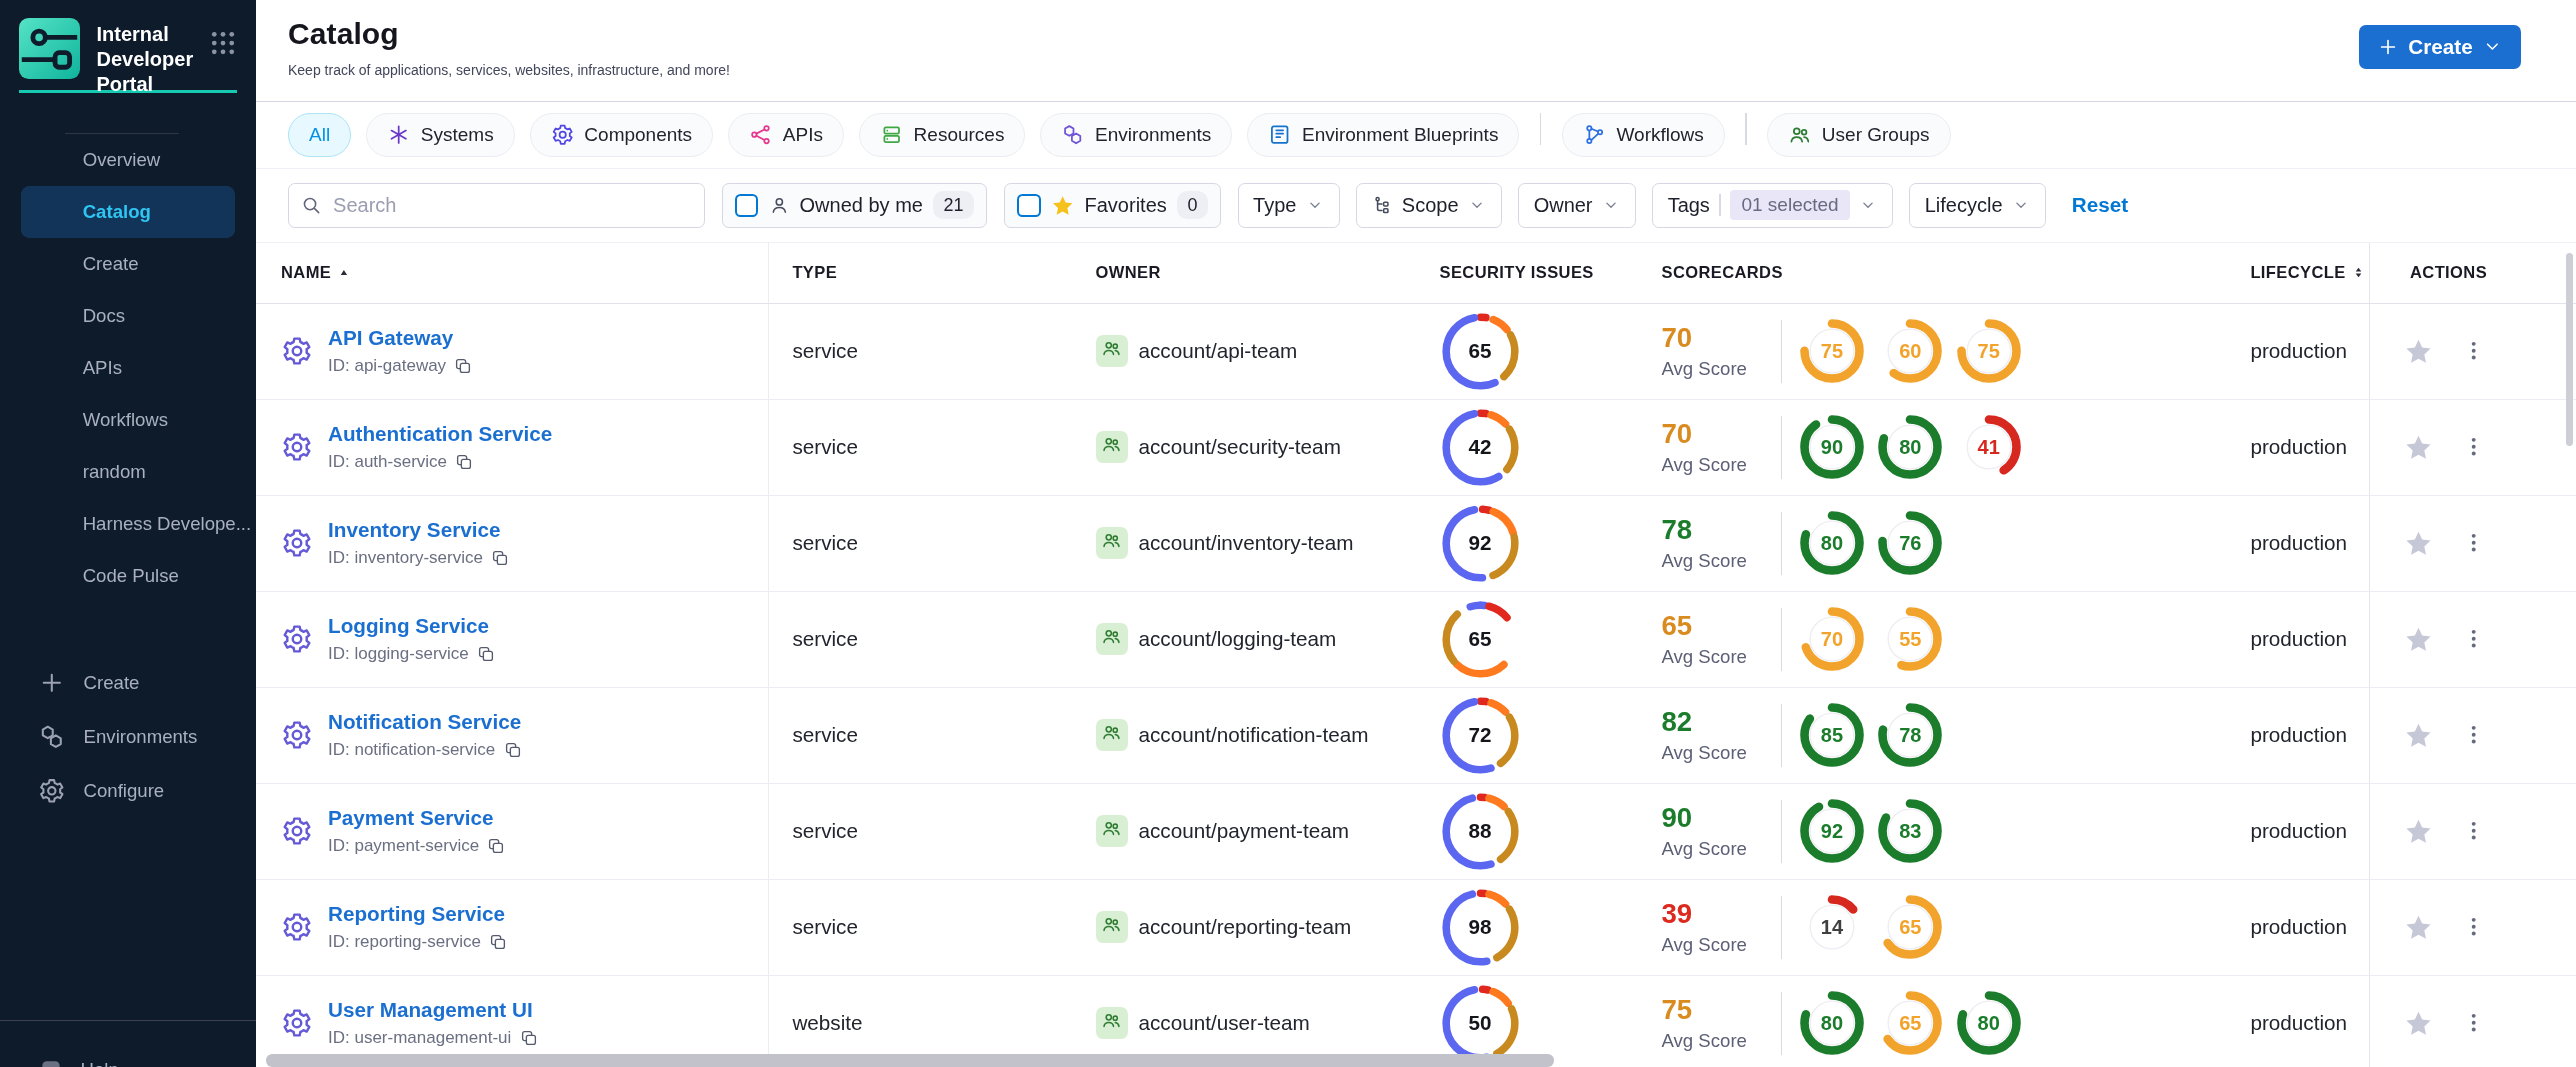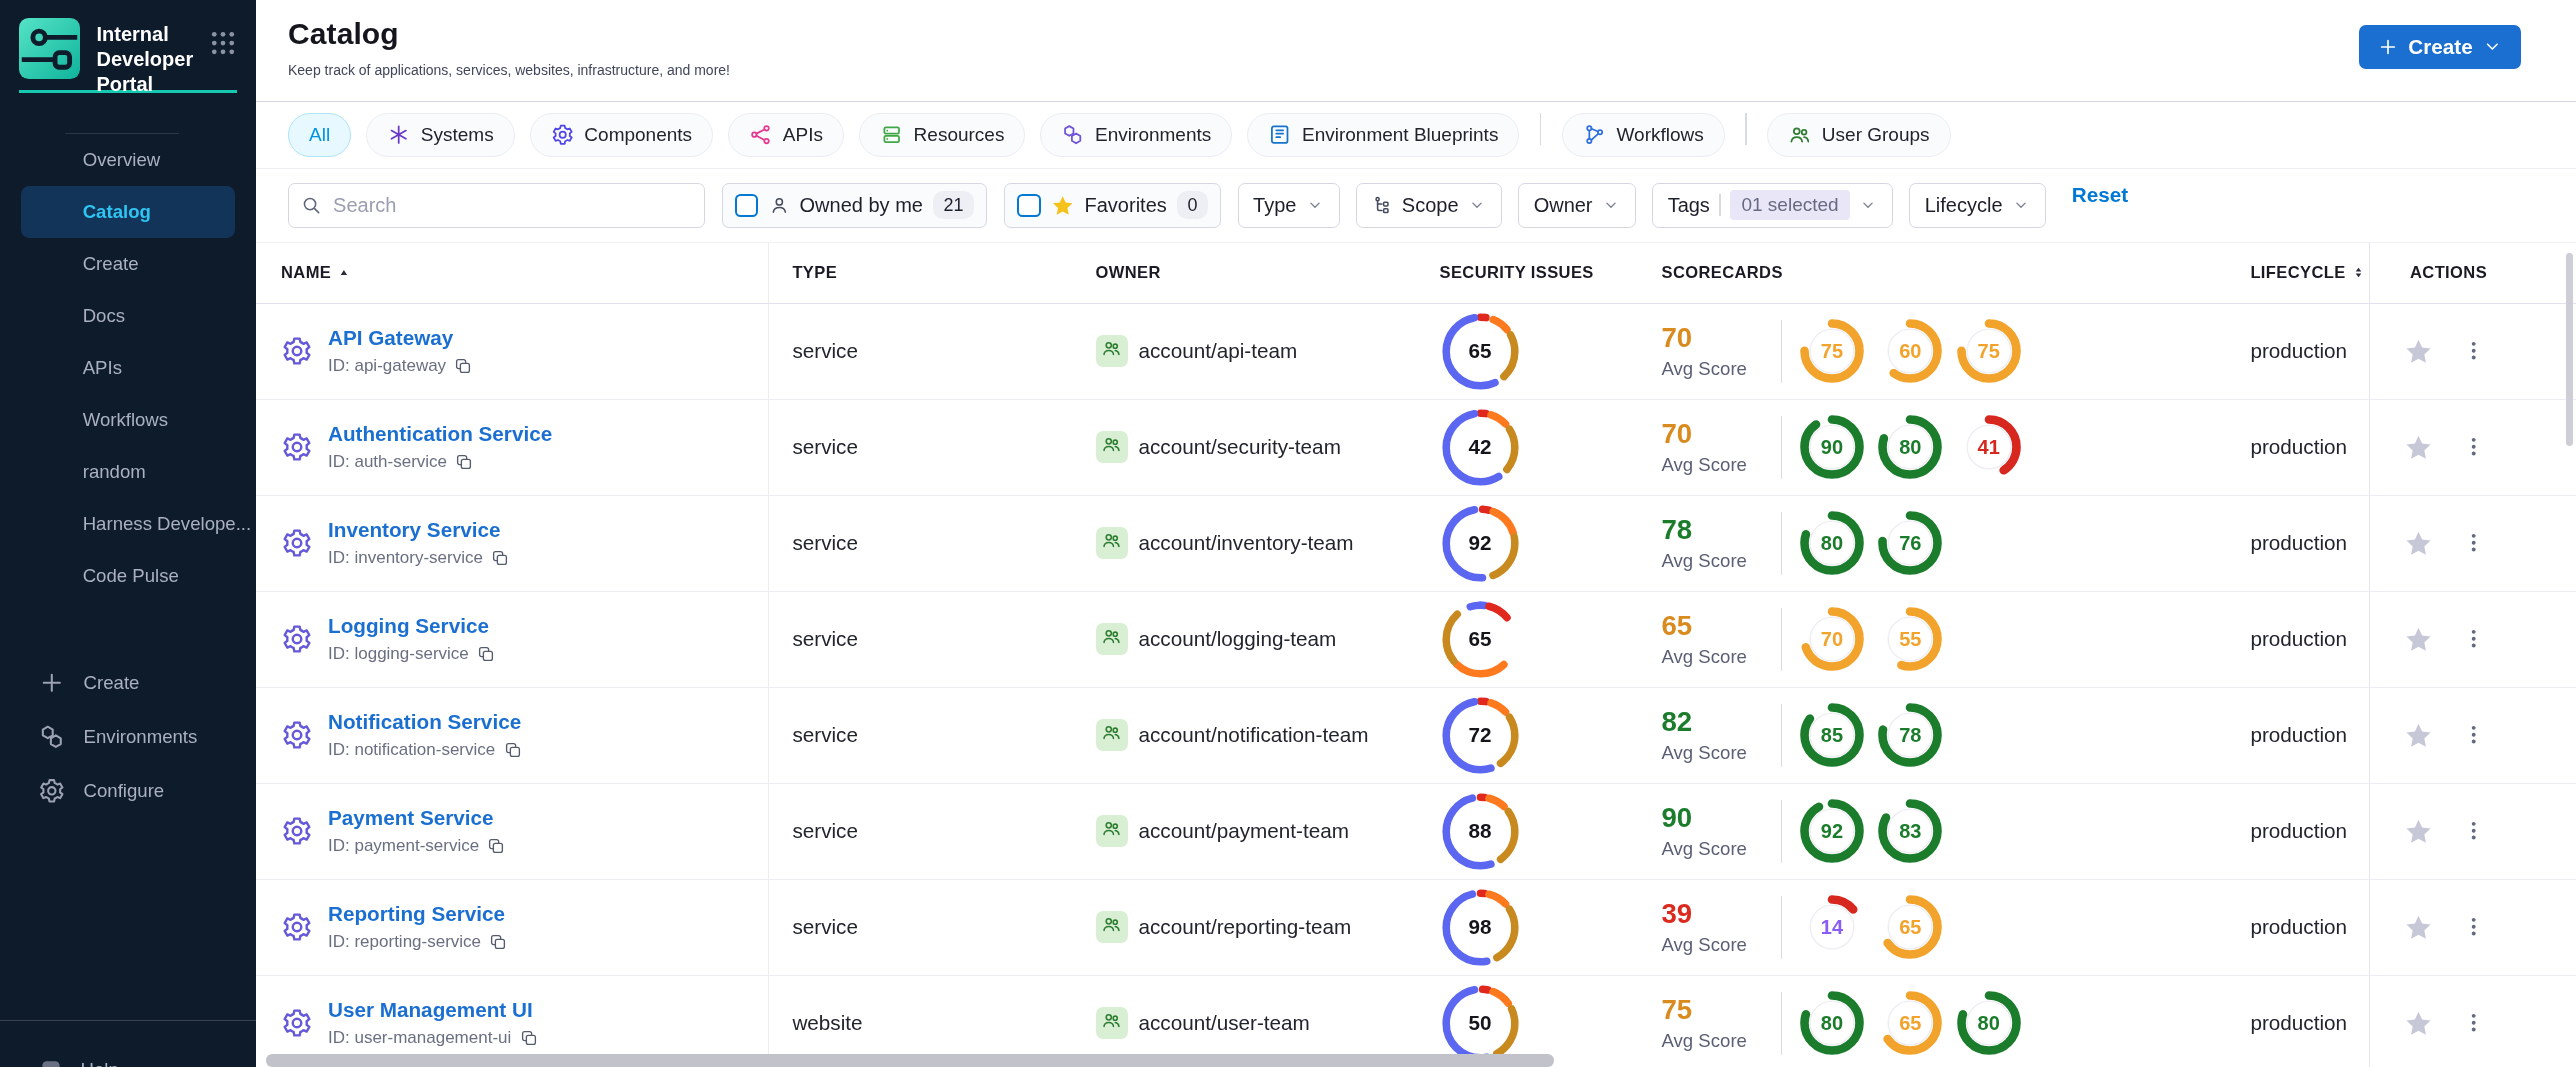--- a/index.html
+++ b/index.html
@@ -32,21 +32,21 @@
   .page-sub { font-size: 14px; color: #41465a; margin-top: 11px; }
   .create-btn { background: #1b6fd0; color: #fff; font-size: 20.7px; font-weight: 600; border: none; border-radius: 6.9px; height: 44px; padding: 0 18px; display: flex; align-items: center; gap: 9.6px; margin-top: 8.3px; cursor: pointer; }
   .create-btn .i { display: flex; }
 
   .tabs-row { display: flex; align-items: flex-start; gap: 15px; padding: 11px 32px; border-bottom: 1.4px solid #eef0f6; }
   .tab-pill { height: 44px; display: flex; align-items: center; gap: 10.3px; padding: 0 20px; border-radius: 22px; background: #fafbfd; border: 1.4px solid #ebedf2; font-size: 19px; color: #23232e; font-weight: 500; cursor: pointer; white-space: nowrap; }
   .tab-pill.active { background: #e7f8fe; border-color: #ade4f7; color: #0092e4; }
   .tab-pill .i { display: flex; }
   .tab-sep { width: 1.4px; height: 32px; background: #d8dae2; margin: 0 5.5px; }
 
-  .filters-row { display: flex; align-items: flex-start; gap: 16.5px; padding: 13.8px 32px 13.8px; border-bottom: 1.4px solid #f0f1f7; }
+  .filters-row { display: flex; align-items: center; gap: 16.5px; padding: 13.8px 32px 13.8px; border-bottom: 1.4px solid #f0f1f7; }
   .search-box { width: 417px; height: 45px; border: 1.4px solid #d6d7e2; border-radius: 6.9px; display: flex; align-items: center; gap: 11px; padding: 0 12.4px; background: #fff; }
   .search-box .i { color: #60657a; display: flex; }
   .search-box input { border: none; outline: none; font-size: 20px; color: #2a2d3d; width: 100%; font-family: "Liberation Sans", sans-serif; }
   .search-box input::placeholder { color: #9a9eb0; }
   .chk-ctl { height: 45px; border: 1.4px solid #d6d7e2; border-radius: 6.9px; background: #fafbfd; display: flex; align-items: center; gap: 10.3px; padding: 0 12.4px; font-size: 20px; color: #1d1f2b; cursor: pointer; white-space: nowrap; }
   .checkbox { width: 23.4px; height: 23.4px; border: 2.1px solid #0278d5; border-radius: 5.5px; background: #fff; flex-shrink: 0; cursor: pointer; }
   .chk-ctl .i { display: flex; }
   .count-badge { background: #edeff4; border-radius: 10.3px; padding: 3.4px 10.3px; font-size: 18px; color: #1d1f2b; }
   .dropdown { height: 45px; border: 1.4px solid #d6d7e2; border-radius: 6.9px; background: #fff; display: flex; align-items: center; gap: 9.6px; padding: 0 14.5px; font-size: 20px; color: #1d1f2b; font-weight: 500; cursor: pointer; white-space: nowrap; }
   .dropdown .chev { color: #7a7f93; display: flex; }
@@ -1000,21 +1000,21 @@
         <div class="avg-num" style="color: rgb(220, 42, 30);">39</div>
         <div class="avg-label">Avg Score</div>
       </div>
       <div class="score-sep"></div>
       <div class="rings">
                 <div class="ring">
                   <svg width="66" height="66" style="transform:rotate(-90deg)" viewBox="0 0 96 96">
                     <circle cx="48" cy="48" r="40" stroke="#d7281f" stroke-width="12.5" fill="none" stroke-linecap="round" stroke-dasharray="35.18583772020568 251.32741228718345"></circle>
                     <circle cx="48" cy="48" r="31.75" fill="#fff" stroke="#ededf3" stroke-width="2"></circle>
                   </svg>
-                  <span class="ring-num" style="color:#8b5cf6">14</span>
+                  <span class="ring-num" style="color:#404040">14</span>
                 </div>
                 <div class="ring">
                   <svg width="66" height="66" style="transform:rotate(-90deg)" viewBox="0 0 96 96">
                     <circle cx="48" cy="48" r="40" stroke="#f2a32b" stroke-width="12.5" fill="none" stroke-linecap="round" stroke-dasharray="163.36281798666923 251.32741228718345"></circle>
                     <circle cx="48" cy="48" r="31.75" fill="#fff" stroke="#ededf3" stroke-width="2"></circle>
                   </svg>
                   <span class="ring-num" style="color:#f2a32b">65</span>
                 </div>
               </div>
     </div>

